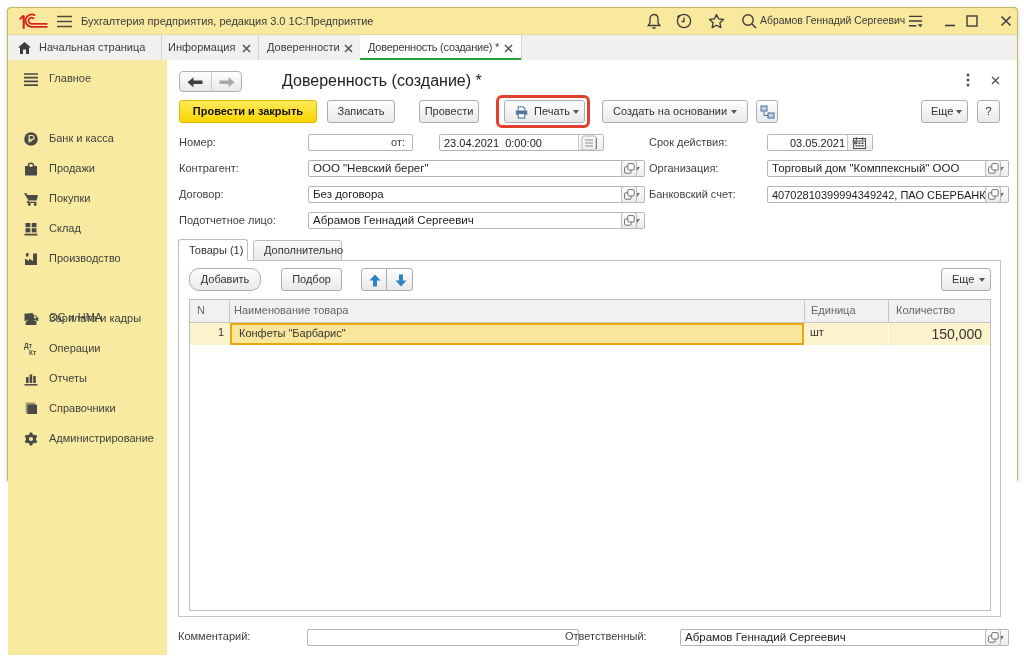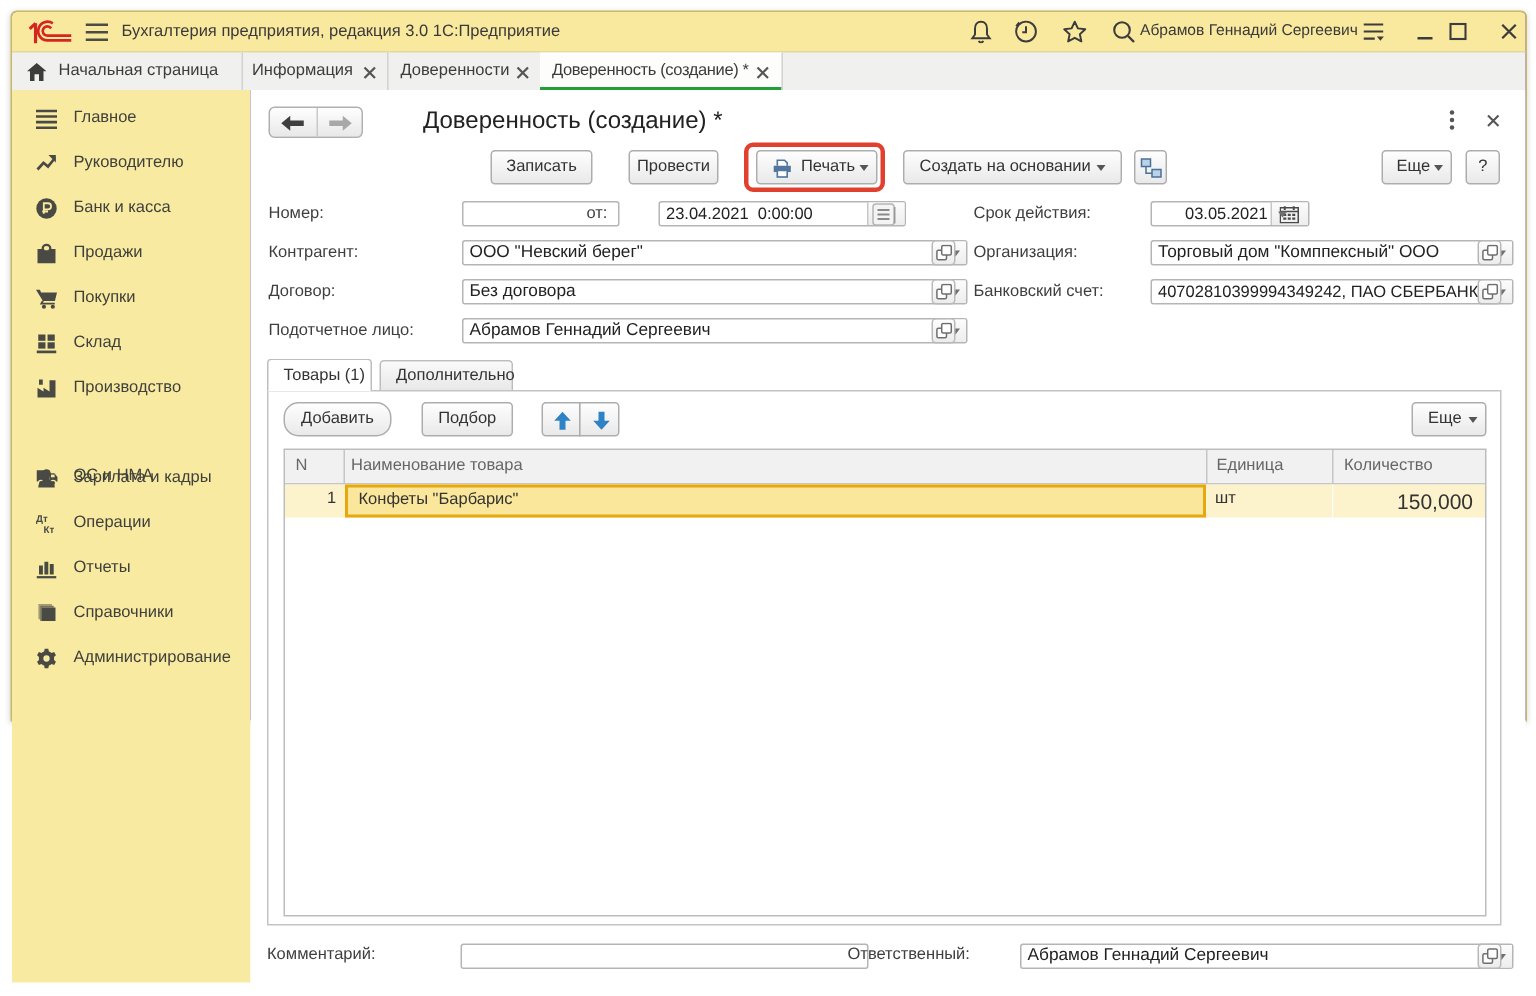--- a/index.html
+++ b/index.html
@@ -1,18 +1,18 @@
 <!DOCTYPE html>
 <html><head>
 <meta charset="utf-8">
 <style>
   html,body{margin:0;padding:0;}
   body{width:1024px;height:664px;background:#fff;font-family:"Liberation Sans",sans-serif;position:relative;overflow:hidden;}
   .abs{position:absolute;}
-  #win{left:7px;top:7px;width:1011px;height:474px;border:1px solid #c9b964;box-sizing:border-box;background:#4c1d95;box-shadow:0 1px 4px rgba(0,0,0,.18);border-radius:4px 4px 0 0;}
+  #win{left:7px;top:7px;width:1011px;height:474px;border:1px solid #c9b964;box-sizing:border-box;background:#4d7c0f;box-shadow:0 1px 4px rgba(0,0,0,.18);border-radius:4px 4px 0 0;}
   #titlebar{left:0;top:0;width:100%;height:26px;background:#f8e99e;border-radius:3px 3px 0 0;}
   #tabbar{left:0;top:26px;width:100%;height:26px;background:#f0f0ee;border-top:1px solid #e3d89e;box-sizing:border-box;}
   #sidebar{left:0;top:52px;width:159px;height:595px;background:#f8eba1;}
   #content{left:159px;top:52px;width:850px;height:595px;background:#ffffff;}
   .tab{position:absolute;top:0;height:26px;box-sizing:border-box;font-size:11px;color:#3c3c3c;}
   .sep{position:absolute;top:0;width:1px;height:26px;background:#d2d2d2;}
   .sb-item{position:absolute;left:0;width:159px;height:30px;}
   .sb-item svg{position:absolute;left:16px;top:8px;}
   .sb-item span{position:absolute;left:41px;top:8px;font-size:11px;color:#40403c;}
   .btn{position:absolute;box-sizing:border-box;border:1px solid #adadad;border-radius:3px;background:linear-gradient(#fefefe,#e9e9e9);font-size:11px;color:#333;text-align:center;}
@@ -107,27 +107,20 @@
   </div>
   <div id="sidebar" class="abs">
     <div class="sb-item" style="top:4px;">
       <svg width="14" height="14" viewBox="0 0 14 14">
           <g stroke="#4a4a44" stroke-width="1.7">
             <path d="M0 2h14M0 5.7h14M0 9.4h14M0 13.1h14"></path>
           </g>
         </svg>
       <span>Главное</span>
     </div>
-    <div class="sb-item" style="top:34px;">
-      <svg width="14" height="14" viewBox="0 0 14 14">
-          <path d="M1 11 L5 6.5 L8 9 L12.5 3.5" fill="none" stroke="#4a4a44" stroke-width="1.8"></path>
-          <path d="M13.5 1.5 L13.5 7 L8 1.5 Z" fill="#4a4a44" transform="scale(0.9) translate(1.2,0)"></path>
-        </svg>
-      <span>Руководителю</span>
-    </div>
     <div class="sb-item" style="top:64px;">
       <svg width="14" height="14" viewBox="0 0 14 14">
           <circle cx="7" cy="7" r="6.8" fill="#4a4a44"></circle>
           <path d="M5.2 10.5 L5.2 3.5 L8 3.5 A2 2 0 0 1 8 7.6 L5.2 7.6 M4.2 9 L8 9" fill="none" stroke="#f8eba1" stroke-width="1.2"></path>
         </svg>
       <span>Банк и касса</span>
     </div>
     <div class="sb-item" style="top:94px;">
       <svg width="14" height="14" viewBox="0 0 14 14">
           <rect x="1" y="4" width="12" height="9.5" fill="#4a4a44"></rect>
@@ -224,20 +217,21 @@
     <div class="abs" style="left:115px;top:12px;font-size:16px;color:#222;">Доверенность (создание) *</div>
     <svg class="abs" style="left:799px;top:13px" width="4" height="14" viewBox="0 0 4 14">
         <circle cx="2" cy="2" r="1.5" fill="#555"></circle>
         <circle cx="2" cy="7" r="1.5" fill="#555"></circle>
         <circle cx="2" cy="12" r="1.5" fill="#555"></circle>
       </svg>
     <svg class="abs" style="left:824px;top:16px" width="9" height="9" viewBox="0 0 9 9">
         <path d="M1 1 L8 8 M8 1 L1 8" stroke="#555" stroke-width="1.4"></path>
       </svg>
 
+    <div class="btn" style="left:12px;top:40px;width:138px;height:23px;background:linear-gradient(#ffe95c,#fbd600);border-color:#d9b900;font-weight:bold;color:#111;line-height:21px;">Провести и закрыть</div>
     <div class="btn" style="left:160px;top:40px;width:68px;height:23px;line-height:21px;">Записать</div>
     <div class="btn" style="left:252px;top:40px;width:60px;height:23px;line-height:21px;">Провести</div>
     <div class="abs" style="left:329px;top:35px;width:94px;height:33px;border:3px solid #e2402e;border-radius:6px;box-sizing:border-box;"></div>
     <div class="btn" style="left:337px;top:40px;width:81px;height:23px;">
       <svg class="abs" style="left:10px;top:5px" width="13" height="13" viewBox="0 0 13 13">
         <path d="M3.2 4.5 L3.2 0.8 L8 0.8 L9.8 2.6 L9.8 4.5" fill="#fff" stroke="#53779c" stroke-width="1.1"></path>
         <rect x="0.8" y="4.5" width="11.4" height="4.2" fill="#53779c"></rect>
         <rect x="3.2" y="7.6" width="6.6" height="4.4" fill="#fff" stroke="#53779c" stroke-width="1.1"></rect>
       </svg>
       <span class="abs" style="left:29px;top:4px;">Печать</span>

